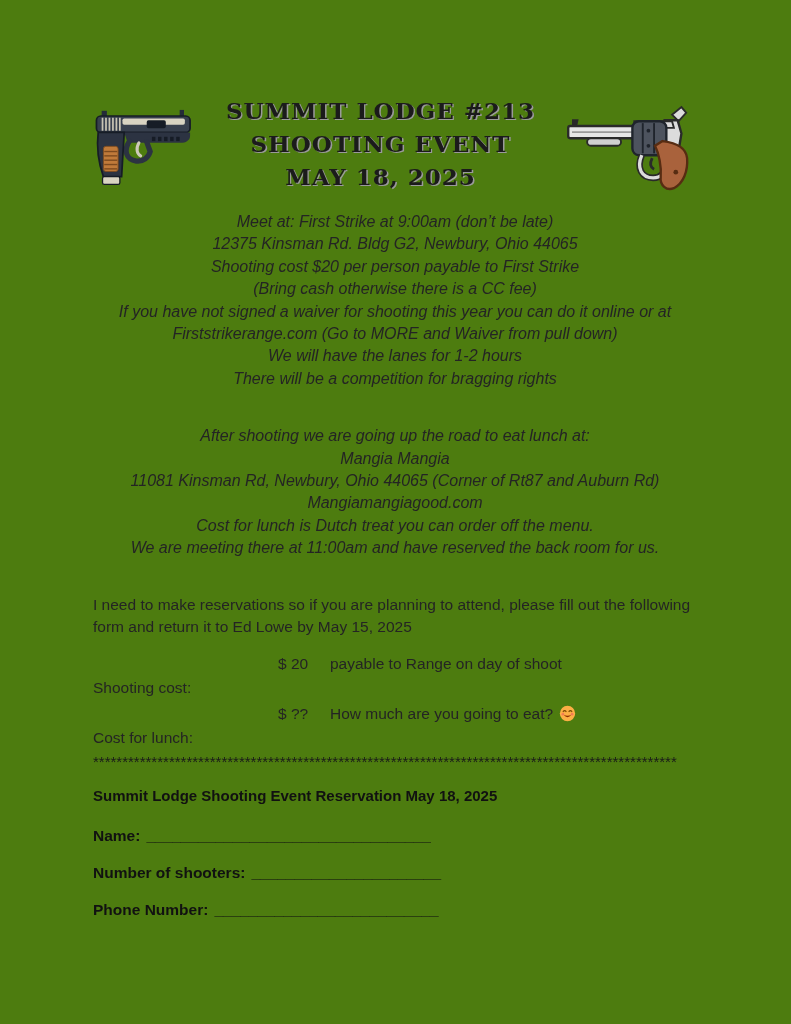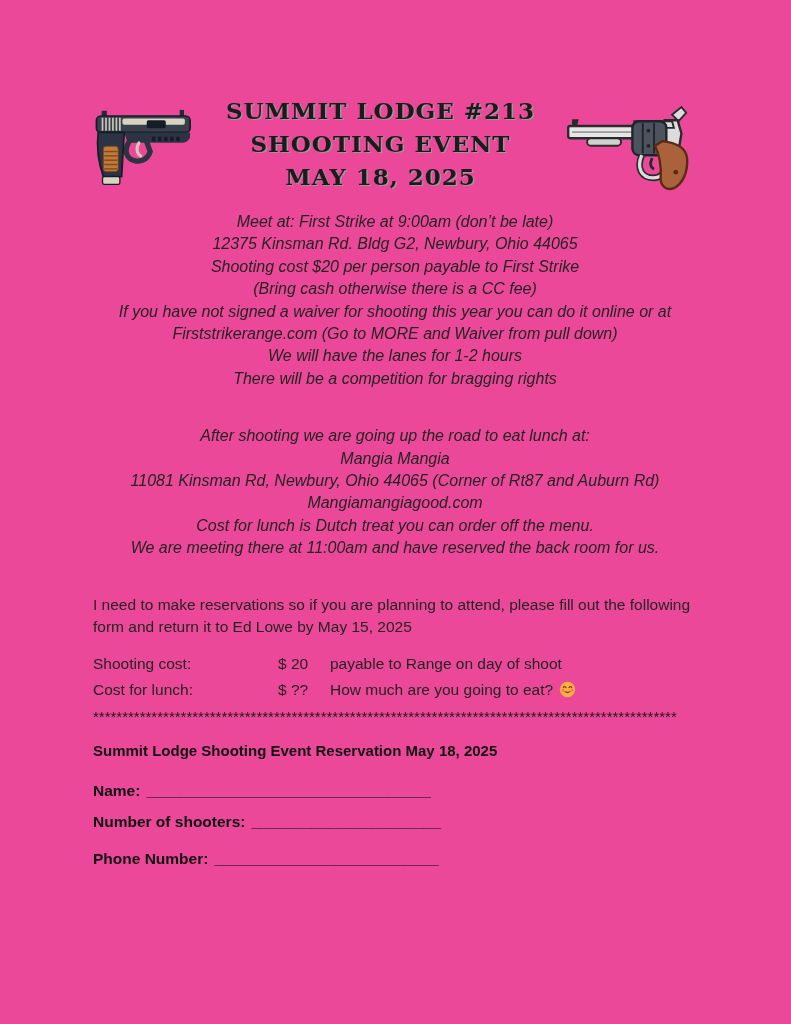--- a/index.html
+++ b/index.html
@@ -1,21 +1,21 @@
 <!DOCTYPE html>
 <html><head>
 <meta charset="utf-8">
 <style>
   html, body { margin: 0; padding: 0; background: #ffffff; }
   .page {
     position: relative;
     width: 791px;
     height: 1024px;
     margin: 0 auto;
-    background: #ec4899;
+    background: #4d7c0f;
     font-family: "Liberation Sans", sans-serif;
     color: #222222;
     overflow: hidden;
     box-sizing: border-box;
     padding: 0 94px 0 93px;
   }
 
   
   .header {
     margin-top: 88px;
@@ -45,21 +45,21 @@
   .center-block .line { white-space: nowrap; }
 
   
   .note-block { margin-top: 34px; font-size: 15.5px; line-height: 22px; color: #242424; }
   .note-block .line { white-space: nowrap; }
 
   
   .costs { margin-top: 15px; font-size: 15.5px; color: #242424; }
   .cost-row { display: flex; line-height: 22px; }
   .cost-row.row-3 { margin-top: 4px; }
-  .cost-label  { flex: 0 0 185px; }
+  .cost-label  { flex: 0 0 185px; margin-top: 24px; }
   .cost-amount { flex: 0 0 52px; }
   .cost-note   { flex: 1 1 auto; white-space: nowrap; }
   .emoji { display: inline-block; vertical-align: -3px; margin-left: 6px; }
 
   
   .divider {
     margin-top: 5px;
     font-size: 15px;
     line-height: 15px;
     letter-spacing: 0;
@@ -75,21 +75,21 @@
     color: #111111;
   }
   .form-field {
     font-size: 15.5px;
     line-height: 17px;
     font-weight: bold;
     color: #111111;
     white-space: nowrap;
   }
   .field-name     { margin-top: 22px; }
-  .field-shooters { margin-top: 14px; }
+  .field-shooters { margin-top: 20px; }
   .field-phone    { margin-top: 20px; }
   .field-line { font-weight: bold; letter-spacing: 0; }
   .field-gap  { display: inline-block; width: 6px; }
 </style>
 </head>
 <body>
 
 <div class="page">
 
   <div class="header">

